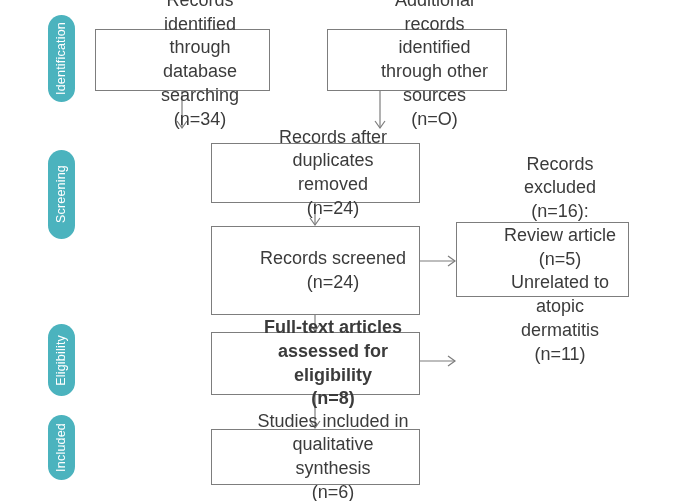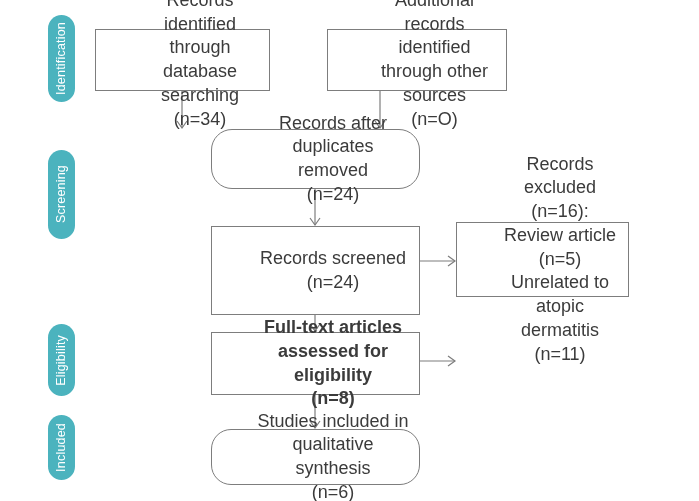--- a/index.html
+++ b/index.html
@@ -117,21 +117,21 @@
 database searching
 (n=34)</span>
   </div>
 
   <div class="flow-box" style="left:327px; top:29px; width:180px; height:62px;">
     <span class="box-text">Additional records identified
 through other sources
 (n=O)</span>
   </div>
 
-  <div class="flow-box" style="left:211px; top:129px; width:209px; height:60px;border-radius:21px;">
+  <div class="flow-box" style="left:211px; top:143px; width:209px; height:60px;">
     <span class="box-text">Records after duplicates
 removed
 (n=24)</span>
   </div>
 
   <div class="flow-box" style="left:211px; top:226px; width:209px; height:89px;">
     <span class="box-text">Records screened
 (n=24)</span>
   </div>
 
@@ -142,19 +142,19 @@
 (n=11)</span>
   </div>
 
   <div class="flow-box" style="left:211px; top:332px; width:209px; height:63px;font-weight:bold;">
     <span class="box-text">Full-text articles assessed for
 eligibility
 (n=8)</span>
   </div>
 
 
-  <div class="flow-box" style="left:211px; top:429px; width:209px; height:56px;border-radius:20px;">
+  <div class="flow-box" style="left:211px; top:429px; width:209px; height:56px;">
     <span class="box-text">Studies included in qualitative
 synthesis
 (n=6)</span>
   </div>
 
 </div>
 
 </body></html>

